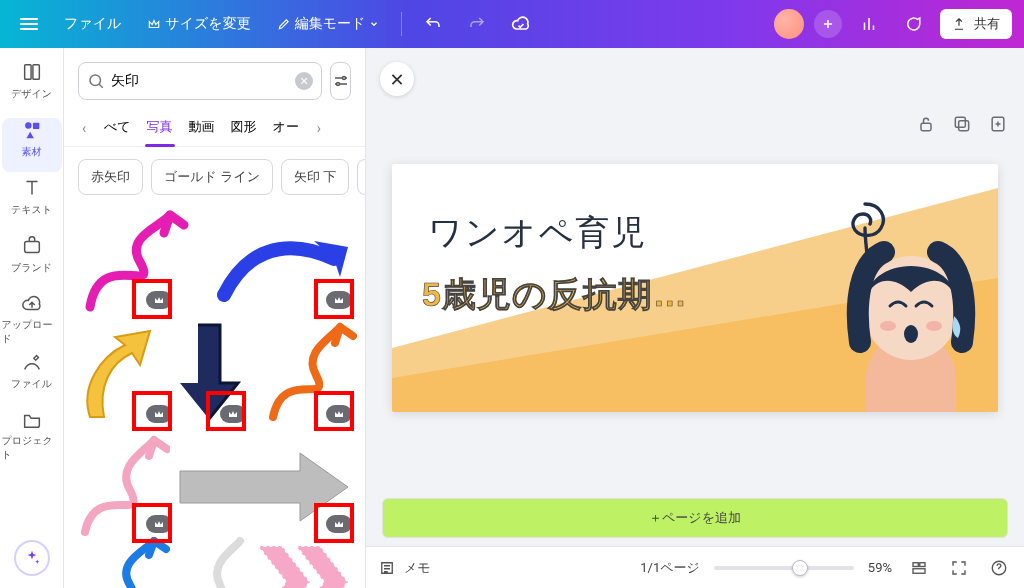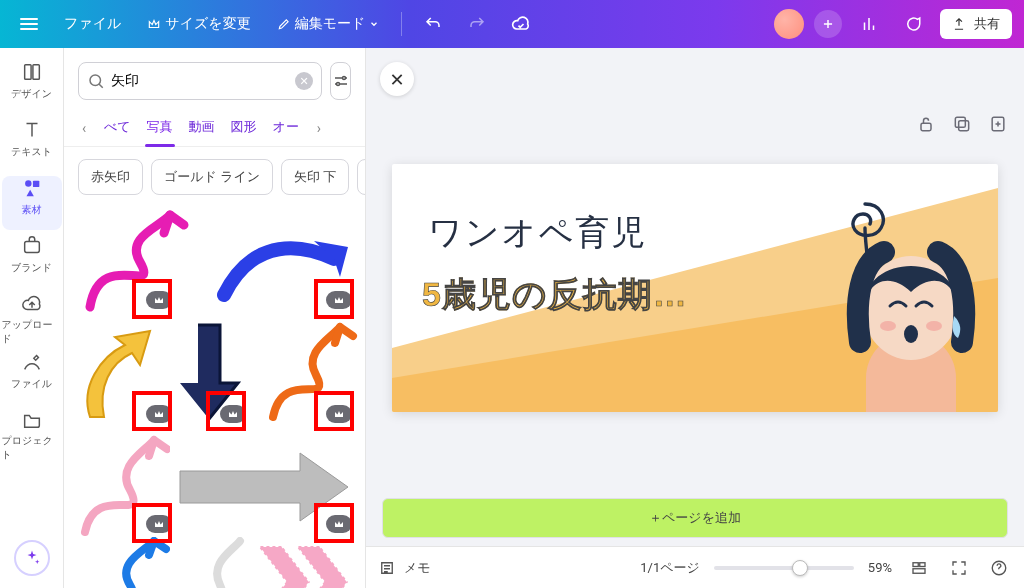--- a/index.html
+++ b/index.html
@@ -34,21 +34,21 @@
   
   .sidepanel { width:302px; border-right:1px solid #e5e5e5; display:flex; flex-direction:column; background:#fff; position:relative;}
   .search-row { display:flex; gap:8px; padding:14px 14px 10px 14px; align-items:center;}
   .search-box { flex:1; display:flex; align-items:center; border:1px solid #d0d0d6; border-radius:8px; height:38px; padding:0 8px; gap:6px;}
   .search-box input { flex:1; border:none; outline:none; font-size:14px; background:transparent;}
   .clear-btn { width:18px; height:18px; border-radius:50%; background:#c8c8cf; color:#fff; display:flex; align-items:center; justify-content:center; font-size:11px; cursor:pointer;}
   .settings-btn { width:38px; height:38px; border:1px solid #d0d0d6; border-radius:8px; display:flex; align-items:center; justify-content:center; cursor:pointer;}
 
   .tabs-row { display:flex; align-items:center; padding:0 8px; gap:0; position:relative; border-bottom:1px solid #eee;}
   .tab-chevron { width:24px; height:32px; display:flex; align-items:center; justify-content:center; cursor:pointer; color:#888; font-size:14px;}
-  .tab { padding:8px 8px 10px 8px; font-size:13px; color:#6d28d9; cursor:pointer; position:relative; white-space:nowrap;}
+  .tab { padding:8px 8px 10px 8px; font-size:13px; color:#000000; cursor:pointer; position:relative; white-space:nowrap;}
   .tab.active { color:#7d2ae8; font-weight:500;}
   .tab.active::after { content:""; position:absolute; left:6px; right:6px; bottom:-1px; height:3px; background:#7d2ae8; border-radius:2px;}
 
   .chips-row { display:flex; gap:8px; padding:12px 14px; overflow:hidden; align-items:center;}
   .chip { border:1px solid #d7d7dd; border-radius:8px; padding:8px 12px; font-size:13px; color:#444; white-space:nowrap; cursor:pointer;}
 
   .results-scroll { flex:1; overflow:hidden; position:relative; padding:0 6px;}
   .results-grid { position:absolute; inset:0; padding:4px 6px; }
   .cell { position:absolute; }
   .cell svg { display:block; }
@@ -153,37 +153,37 @@
   <div class="leftnav">
     <div class="nav-item">
       <span class="ico">
           <svg viewBox="0 0 24 24" fill="none" stroke="currentColor" stroke-width="1.6">
             <rect x="4" y="4" width="7" height="16" rx="1"></rect>
             <rect x="13" y="4" width="7" height="16" rx="1"></rect>
           </svg>
         </span>
       <span>デザイン</span>
     </div>
-    <div class="nav-item">
-      <span class="ico">
-          <svg viewBox="0 0 24 24" fill="none" stroke="currentColor" stroke-width="1.6">
-            <path d="M6 5h12M12 5v14"></path>
-          </svg>
-        </span>
-      <span>テキスト</span>
-    </div>
     <div class="nav-item active">
       <span class="ico">
           <svg viewBox="0 0 24 24" fill="currentColor">
             <circle cx="8" cy="7" r="3.5"></circle>
             <rect x="13" y="4" width="7" height="7" rx="1"></rect>
             <path d="M6 21l4-7 4 7z"></path>
           </svg>
         </span>
       <span>素材</span>
+    </div>
+    <div class="nav-item">
+      <span class="ico">
+          <svg viewBox="0 0 24 24" fill="none" stroke="currentColor" stroke-width="1.6">
+            <path d="M6 5h12M12 5v14"></path>
+          </svg>
+        </span>
+      <span>テキスト</span>
     </div>
     <div class="nav-item">
       <span class="ico">
           <svg viewBox="0 0 24 24" fill="none" stroke="currentColor" stroke-width="1.6">
             <rect x="4" y="7" width="16" height="12" rx="2"></rect>
             <path d="M9 7V5a3 3 0 0 1 6 0v2"></path>
           </svg>
         </span>
       <span>ブランド</span>
     </div>

